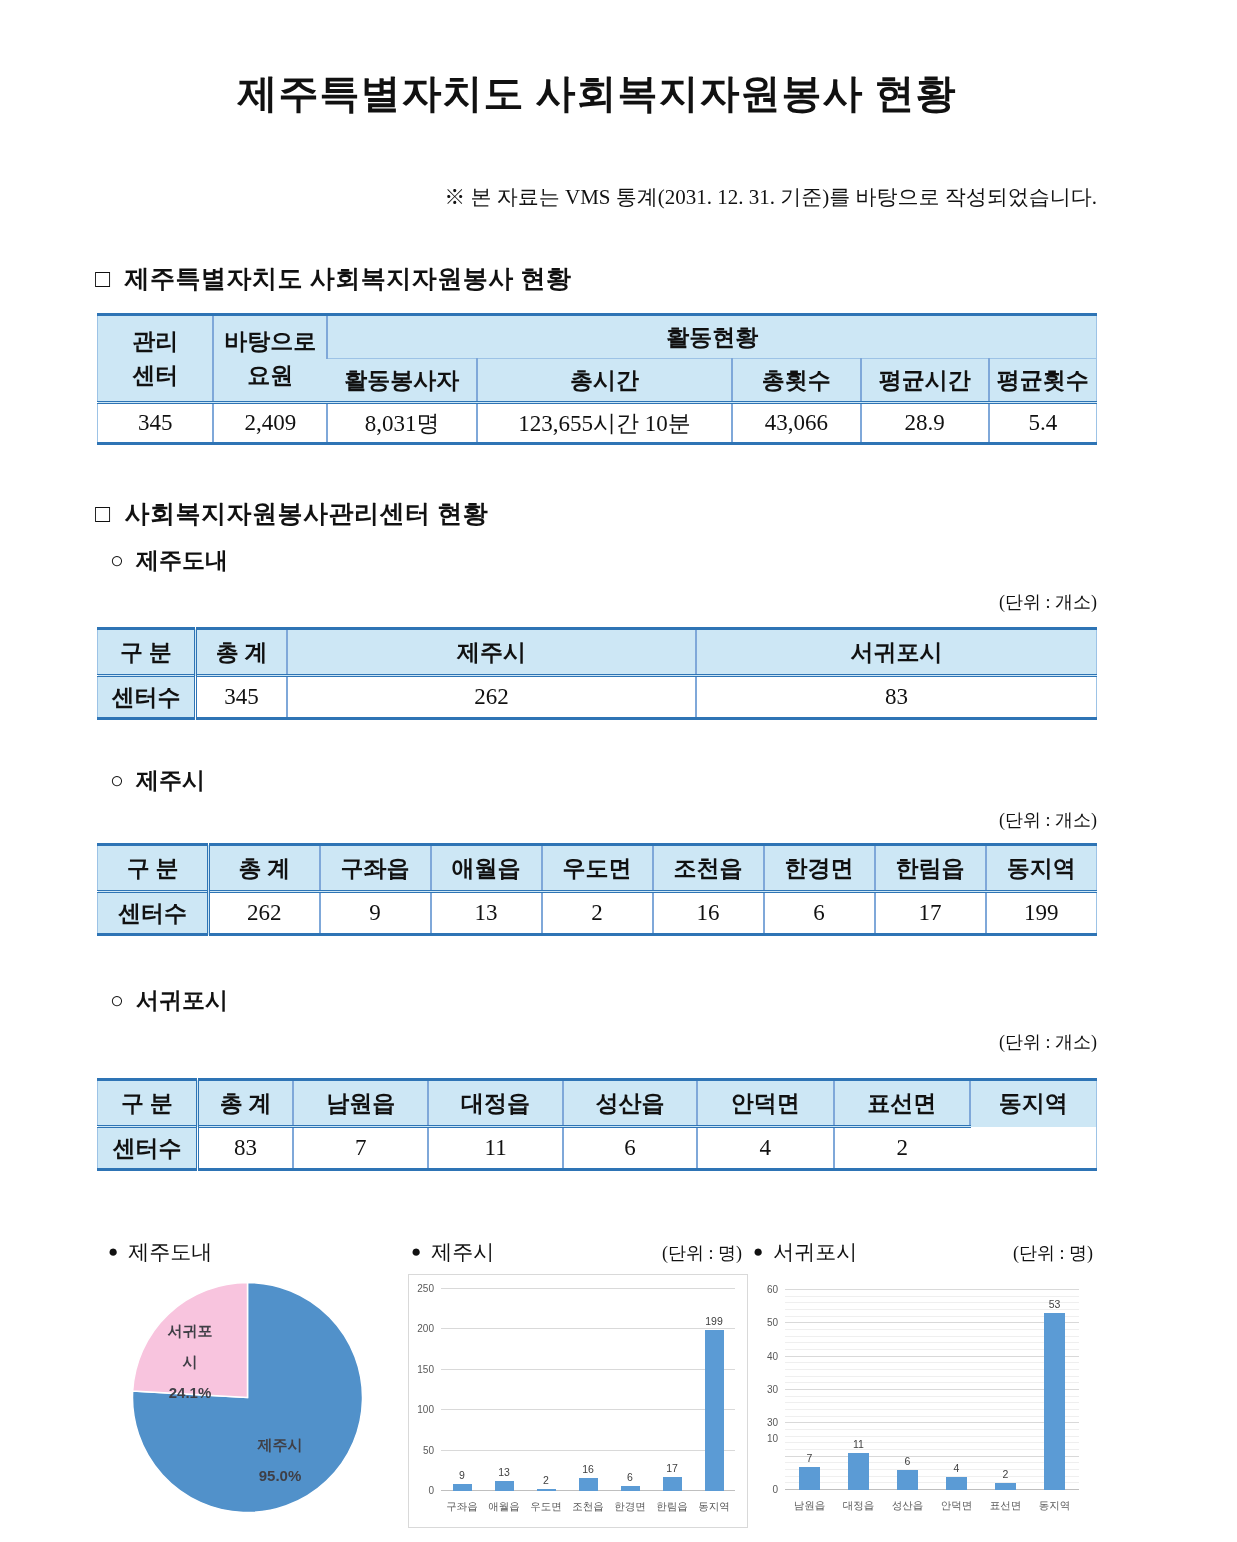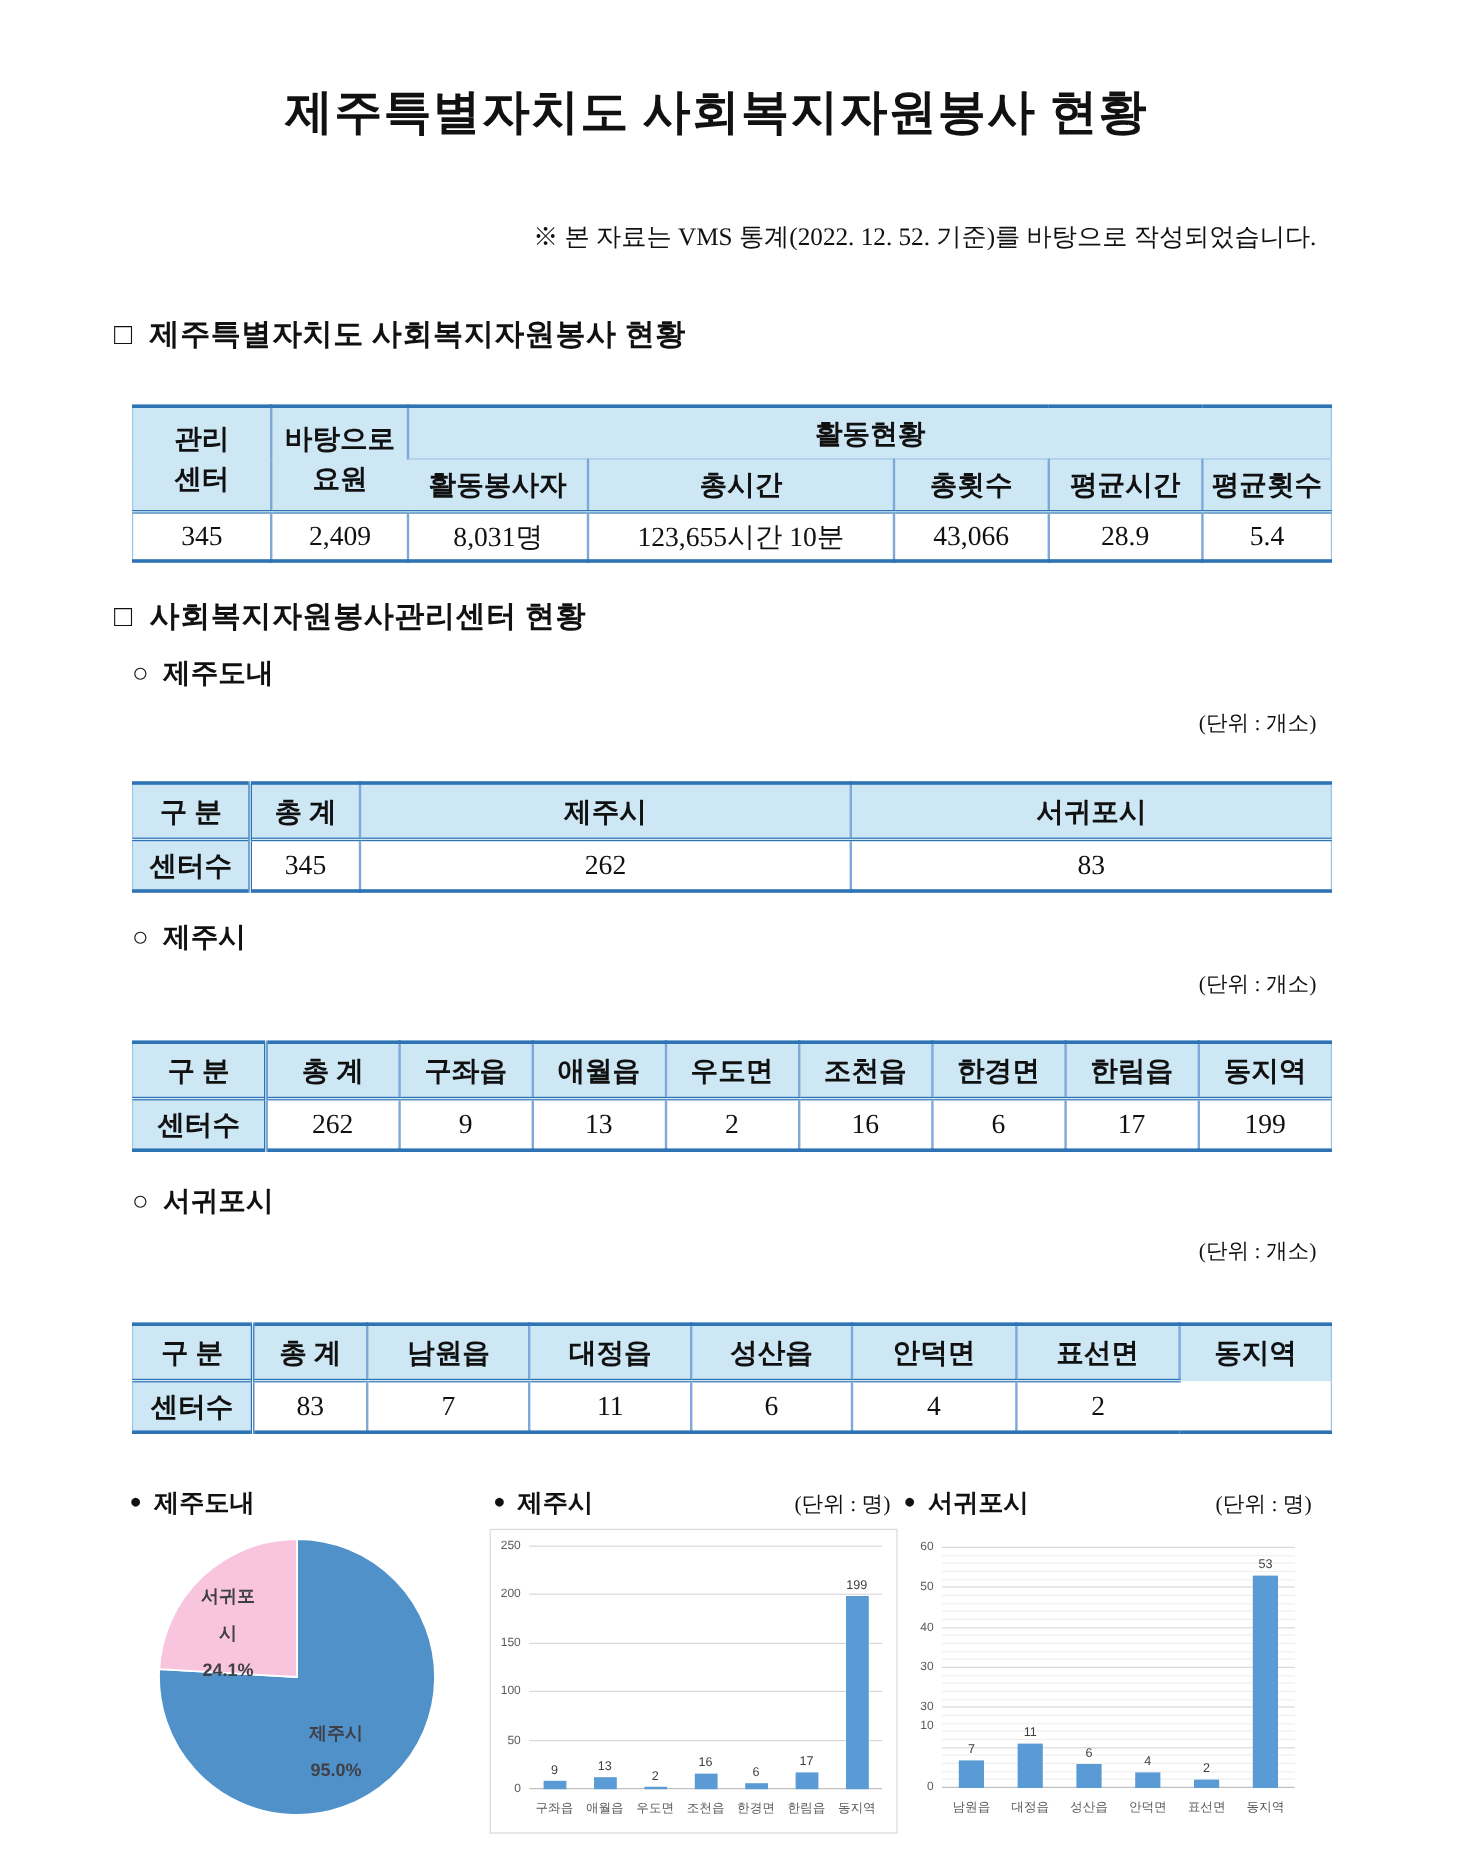--- a/index.html
+++ b/index.html
@@ -32,47 +32,46 @@
     position:absolute; left:110px; margin:0;
     font-size:23px; font-weight:bold;
   }
   .sub .glyph{margin-right:12px; font-weight:normal;}
   .unit{
     position:absolute; left:97px; width:1000px; margin:0;
     text-align:right; font-size:18px; color:#111;
   }
   
   table.tbl{
-    position:absolute; left:110px; width:1000px;
+    position:absolute; left:97px; width:1000px;
     border-collapse:collapse; table-layout:fixed;
     border-top:3px solid #2E74B5;
     border-bottom:3px solid #2E74B5;
     border-left:1px solid #9DC3E6;
     border-right:1px solid #9DC3E6;
-    margin-top:24px;
   }
   .tbl th,.tbl td{
     border-left:2px solid #7FA8D9;
     text-align:center; vertical-align:middle;
     font-size:23px; padding:0 4px;
   }
   .tbl th:first-child,.tbl td:first-child{border-left:none;}
   .tbl thead th{background:#CDE7F5; font-weight:bold; height:44px;}
   .tbl tbody td{background:#ffffff; font-weight:normal; height:40px;}
   .tbl tbody td,.tbl tbody th{border-top:3px double #2E74B5;}
   .tbl tbody th{background:#CDE7F5; font-weight:bold;}
   .t1 thead tr:first-child th{height:42px;}
   .t1 thead tr:last-child th{height:42px; border-top:1px solid #9DC3E6;}
   .t1 tbody td{height:38px;}
   .pre{white-space:pre-line; line-height:1.45;}
   .dbl{border-right:3px double #2E74B5;}
   
   .charts-row{position:absolute; top:1232px; left:97px; width:1000px; height:310px;}
   .chart-block{position:absolute; top:0; height:100%;}
-  .cb-title{position:absolute; top:6px; margin:0; font-size:21px; font-weight:bold;}
+  .cb-title{position:absolute; top:6px; margin:0; font-size:21px; font-weight:normal;}
   .cb-title .glyph{margin-right:10px; font-size:17px; vertical-align:2px;}
   .cb-unit{position:absolute; top:9px; margin:0; font-size:18px; font-weight:normal;}
   .block-pie{left:0; width:300px;}
   .block-bar1{left:308px; width:345px;}
   .block-bar2{left:656px; width:344px;}
   .pie-wrap{position:absolute; top:48px; left:33px; width:235px; height:235px;}
   .pie-label{
     position:absolute; text-align:center;
     font-family:"Liberation Sans", sans-serif;
     font-weight:bold; font-size:15px; color:#3F3F46; line-height:2.05;
@@ -95,21 +94,21 @@
   .vlabel{position:absolute; text-align:center; font-size:10.5px; color:#404040;margin-top:44px;}
   .ytick{position:absolute; text-align:right; font-size:10px; color:#595959;}
   .xlabel{position:absolute; text-align:center; font-size:10.5px; color:#595959;}
 </style>
 </head>
 <body>
 
 <div class="page">
 
   <h1 class="doc-title">제주특별자치도 사회복지자원봉사 현황</h1>
-  <p class="doc-note">※ 본 자료는 VMS 통계(2022. 12. 52. 기준)를 바탕으로 작성되었습니다.</p>
+  <p class="doc-note">※ 본 자료는 VMS 통계(2031. 12. 31. 기준)를 바탕으로 작성되었습니다.</p>
 
   <h2 class="sec" style="top:262px;">
     <span class="glyph">□</span><span>제주특별자치도 사회복지자원봉사 현황</span>
   </h2>
 
   <table class="tbl t1" style="top:313px;">
     <colgroup>
       <col style="width:11.6%">
         <col style="width:11.4%">
         <col style="width:15%">

